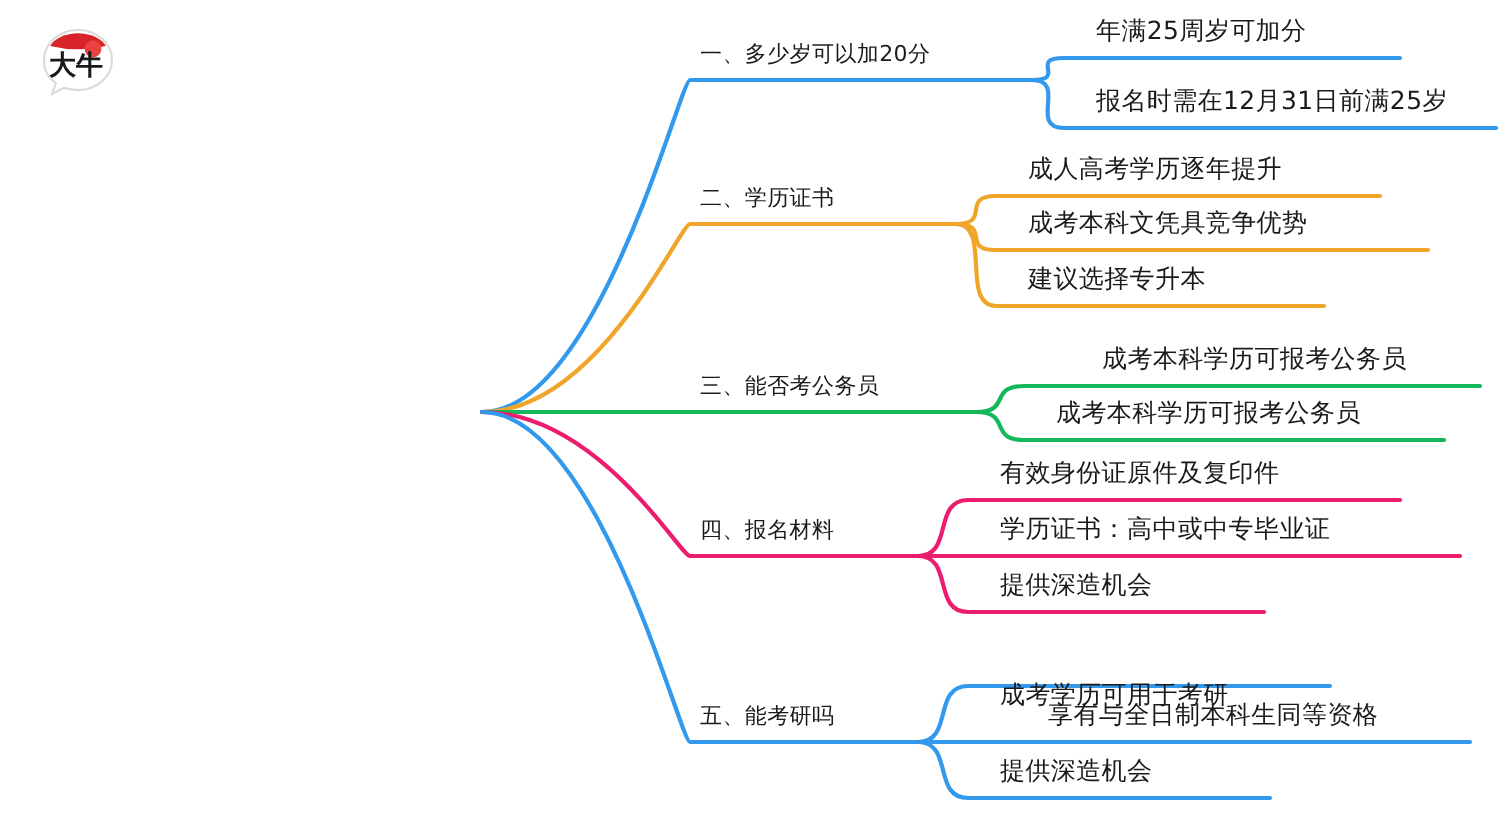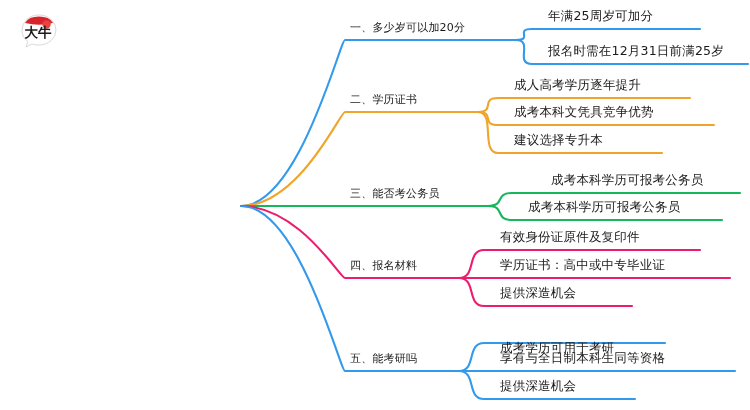--- a/index.html
+++ b/index.html
@@ -136,17 +136,17 @@
       <div class="node node-leaf" style="left: 514px; top: 140px;">建议选择专升本</div>
       <div class="node node-branch" style="left: 350px; top: 193px;">三、能否考公务员</div>
       <div class="node node-leaf" style="left: 551px; top: 180px;">成考本科学历可报考公务员</div>
       <div class="node node-leaf" style="left: 528px; top: 207px;">成考本科学历可报考公务员</div>
       <div class="node node-branch" style="left: 350px; top: 265px;">四、报名材料</div>
       <div class="node node-leaf" style="left: 500px; top: 237px;">有效身份证原件及复印件</div>
       <div class="node node-leaf" style="left: 500px; top: 265px;">学历证书：高中或中专毕业证</div>
       <div class="node node-leaf" style="left: 500px; top: 293px;">提供深造机会</div>
       <div class="node node-branch" style="left: 350px; top: 358px;">五、能考研吗</div>
       <div class="node node-leaf" style="left: 500px; top: 348px;">成考学历可用于考研</div>
-      <div class="node node-leaf" style="left: 500px; top: 358px;">享有与全日制本科生同等资格</div>
+      <div class="node node-leaf" style="left: 524px; top: 358px;">享有与全日制本科生同等资格</div>
       <div class="node node-leaf" style="left: 500px; top: 386px;">提供深造机会</div>
     </div>
 
 </div>
 
 </body></html>

